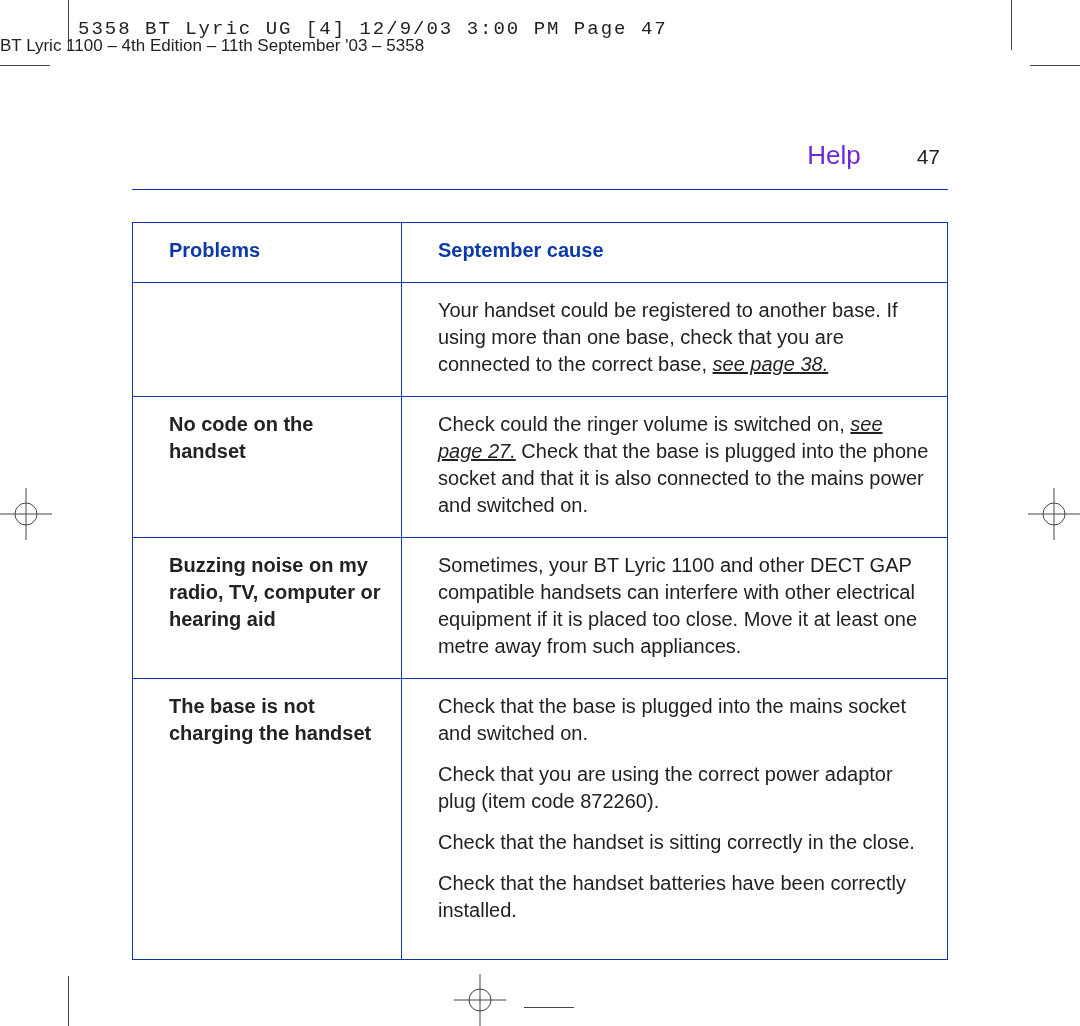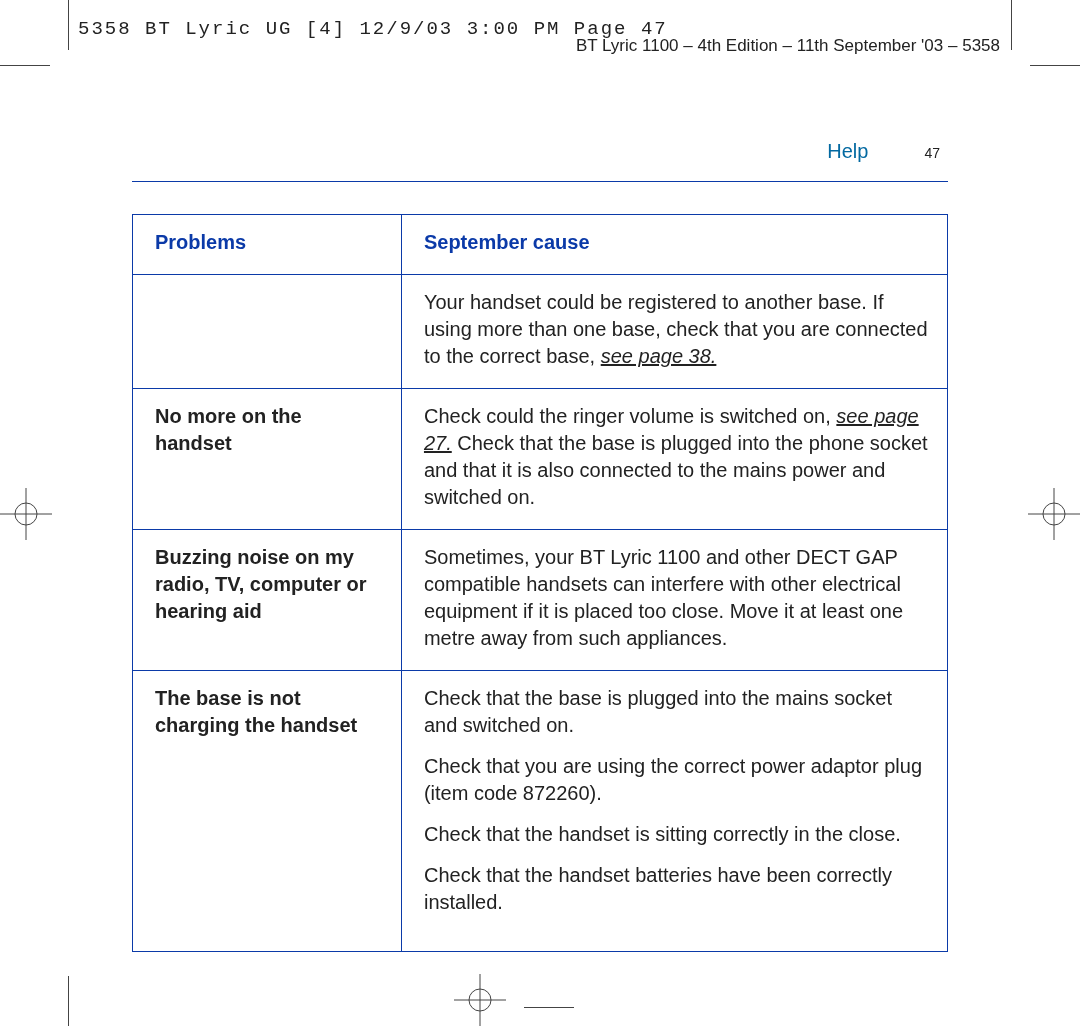--- a/index.html
+++ b/index.html
@@ -20,23 +20,23 @@
       top: 18px;
       left: 78px;
       font-family: Liberation Mono, monospace;
       font-size: 19px;
       letter-spacing: 2px;
       color: #222;
     }
     .edition-line {
       position: absolute;
       top: 36px;
-      left: 8px;
+      left: 0;
       width: 992px;
-      text-align: right;
+      text-align: left;
       font-size: 17px;
       color: #222;
     }
     .crop-mark {
       position: absolute;
       background: #444;
     }
     .crop-mark.h { height: 1px; }
     .crop-mark.v { width: 1px; }
     .reg-mark {
@@ -53,43 +53,43 @@
     }
     .header-row {
       display: flex;
       justify-content: flex-end;
       align-items: baseline;
       gap: 56px;
       padding-right: 8px;
       margin-bottom: 18px;
     }
     .header-help {
-      color: #0369a1;
-      font-size: 20px;
+      color: #6d28d9;
+      font-size: 26px;
     }
     .header-page {
       color: #222;
-      font-size: 14px;
+      font-size: 21px;
     }
     .header-rule {
       height: 1px;
       background: #0b3aa8;
       width: 100%;
     }
     .table-wrap {
       margin-top: 32px;
     }
     table {
       width: 100%;
       border-collapse: collapse;
     }
     table td {
       border: 1.5px solid #0b3aa8;
       vertical-align: top;
-      padding: 14px 18px 18px 22px;
+      padding: 14px 18px 18px 36px;
       font-size: 20px;
       line-height: 1.35;
       color: #222;
     }
     .col-prob {
       width: 33%;
     }
     .col-cause {
       width: 67%;
     }
@@ -173,21 +173,21 @@
           <td>
             <span class="prob-heading"></span>
           </td>
           <td>
             <span>Your handset could be registered to another base. If using more than one base, check that you are connected to the correct base, </span><span class="italic">see page 38.</span><span></span>
           </td>
         </tr>
 
         <tr>
           <td>
-            <span class="prob-heading">No more on the handset</span>
+            <span class="prob-heading">No code on the handset</span>
           </td>
           <td>
             <span>Check could the ringer volume is switched on, </span><span class="italic">see page 27.</span><span> Check that the base is plugged into the phone socket and that it is also connected to the mains power and switched on.</span>
           </td>
         </tr>
 
         <tr>
           <td>
             <span class="prob-heading">Buzzing noise on my radio, TV, computer or hearing aid</span>
           </td>

